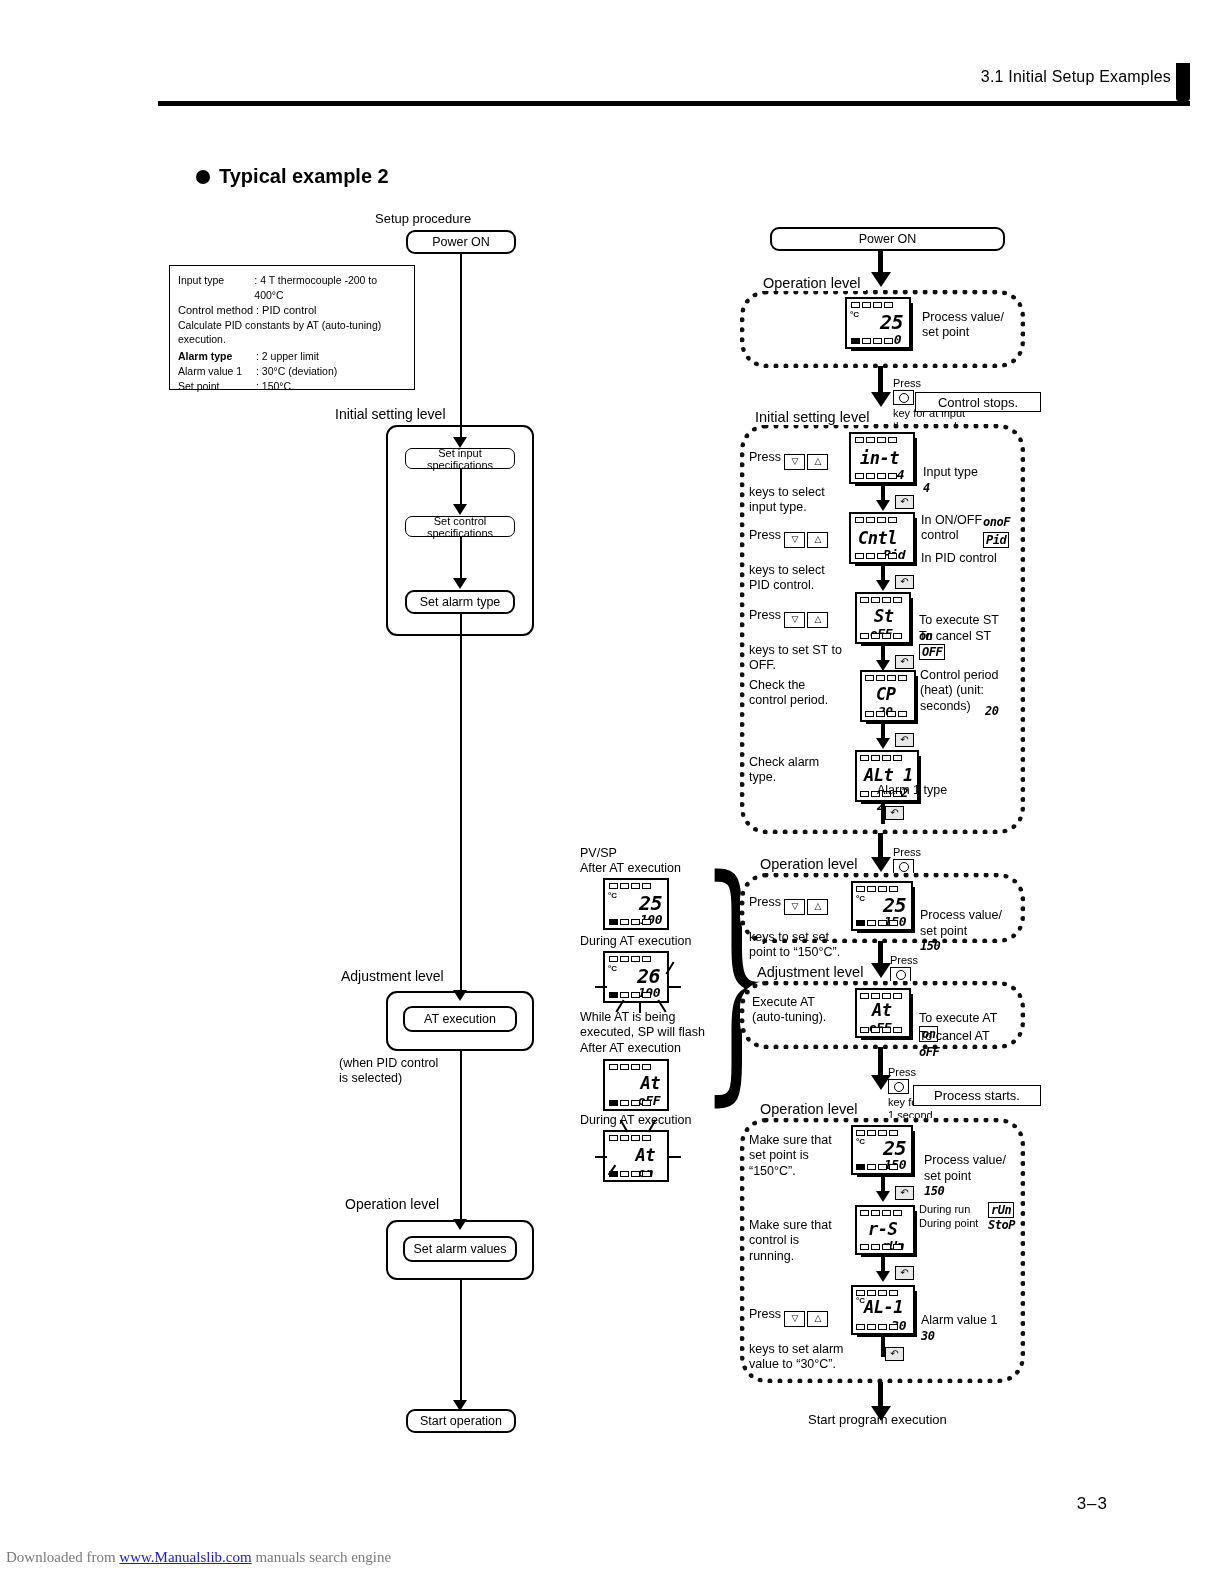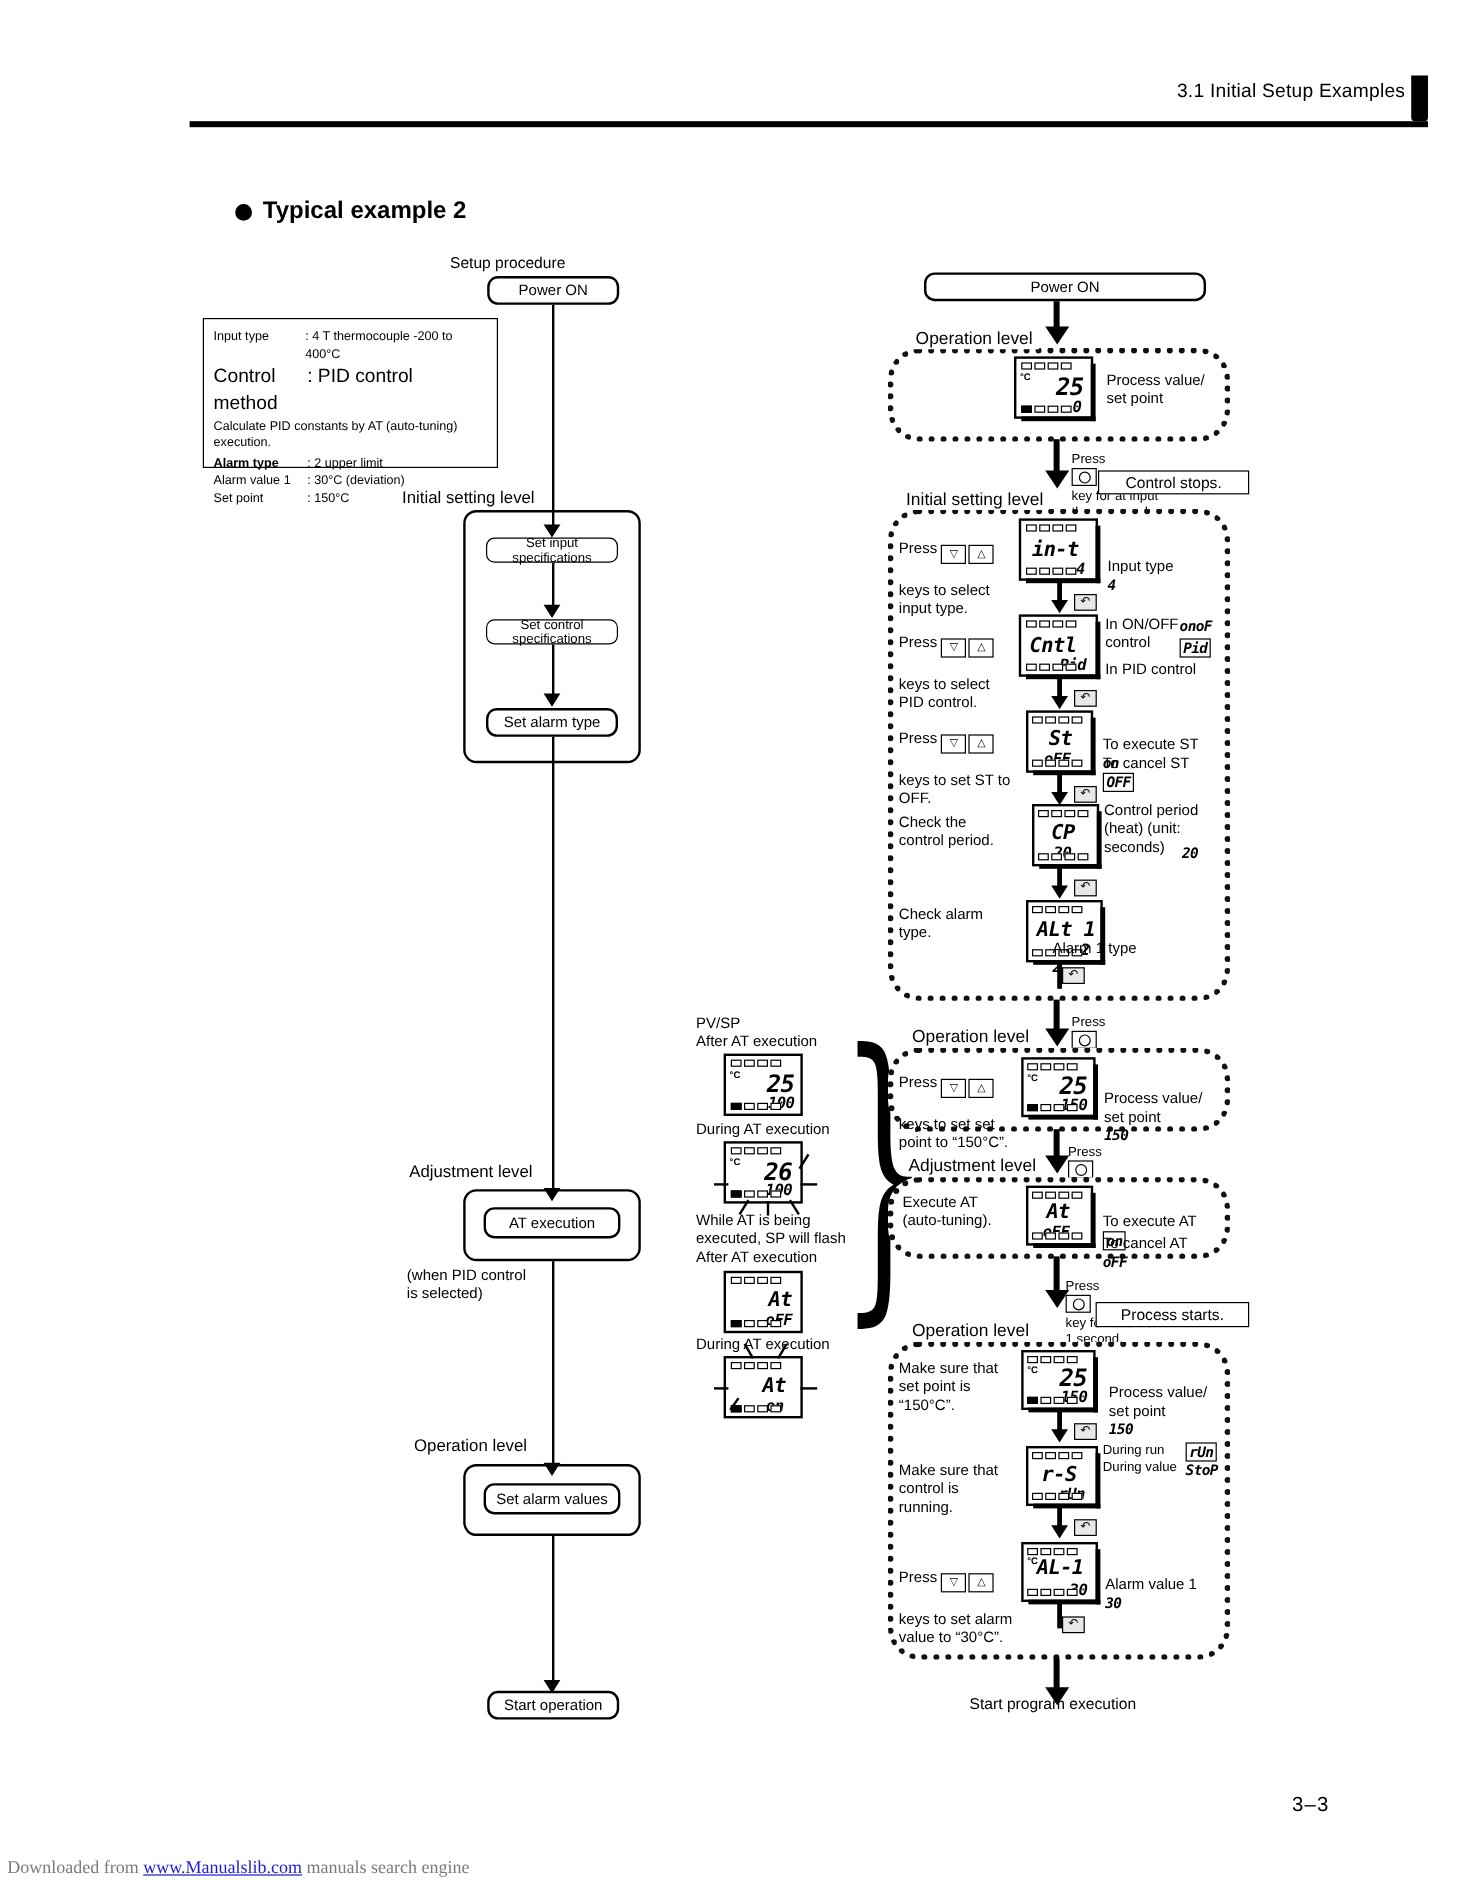--- a/index.html
+++ b/index.html
@@ -155,21 +155,21 @@
 
 <div class="abs rbox" style="left:406px;top:230px;width:110px;height:24px;">
   <span>Power ON</span>
 </div>
 
 <div class="abs" style="left:169px;top:265px;width:246px;height:125px;border:1.6px solid #000;background:#fff;box-sizing:border-box;padding:7px 8px;">
   <div style="display:flex;font-size:10.5px;line-height:1.42;">
     <span style="width:78px;">Input type</span>
     <span>: 4 T thermocouple -200 to 400°C</span>
   </div>
-  <div style="display:flex;font-size:16px;line-height:1.42;">
+  <div style="display:flex;font-size:11px;line-height:1.42;">
     <span style="width:78px;">Control method</span>
     <span>: PID control</span>
   </div>
   <div style="font-size:10.5px;line-height:1.30;margin-top:1px;">Calculate PID constants by AT (auto-tuning) execution.</div>
   <div style="display:flex;font-size:10.5px;line-height:1.42;margin-top:2px;">
     <span style="width:78px;font-weight:bold;">Alarm type</span>
     <span>: 2 upper limit</span>
   </div>
   <div style="display:flex;font-size:10.5px;line-height:1.42;">
     <span style="width:78px;">Alarm value 1</span>
@@ -651,21 +651,21 @@
   <div class="seg mid" style="left:11px;top:14px;">r-S</div>
   <div class="seg small" style="right:9px;top:32px;">rUn</div>
   <div class="pips" style="left:3px;bottom:3px;">
     <span class="pip"></span>
       <span class="pip"></span>
       <span class="pip"></span>
       <span class="pip"></span>
   </div>
 </div>
 <div class="abs lbl-sm" style="left:919px;top:1203px;">During run</div>
-<div class="abs lbl-sm" style="left:919px;top:1217px;">During value</div>
+<div class="abs lbl-sm" style="left:919px;top:1217px;">During point</div>
 <div class="abs tok boxed" style="left:988px;top:1202px;">rUn</div>
 <div class="abs tok" style="left:988px;top:1218px;">StoP</div>
 <div class="abs vline" style="left:881px;top:1255px;height:22px;width:4px;"></div>
 <div class="abs arrow-dn" style="left:876px;top:1271px;"></div>
 <div class="abs key-mode" style="left:895px;top:1266px;">↶</div>
 
 <div class="abs lbl" style="left:749px;top:1292px;width:100px;">
   <span>Press </span><span class="key-ud"><span class="key-chip">▽</span><span class="key-chip">△</span></span><br>
   <span>keys to set alarm<br>value to “30°C”.</span>
 </div>

